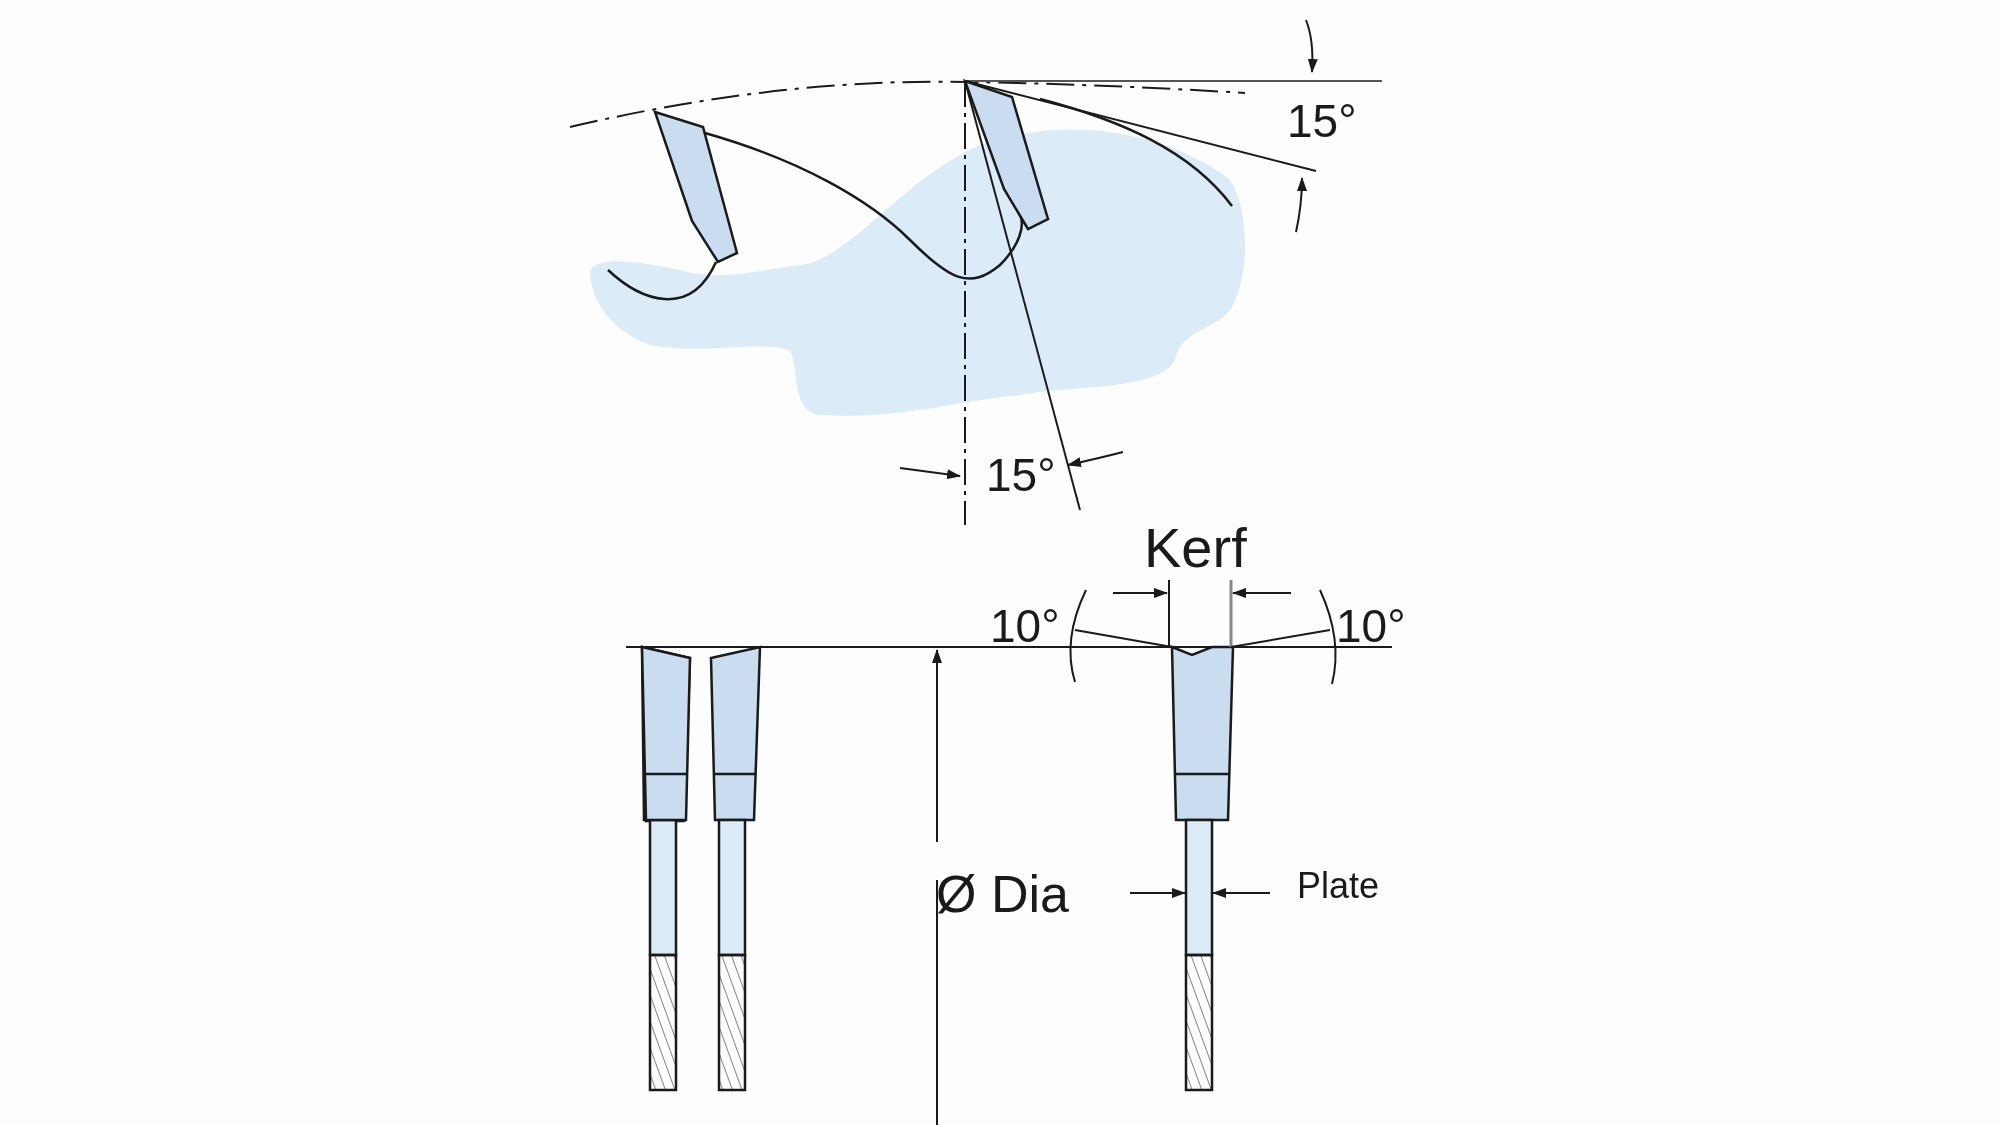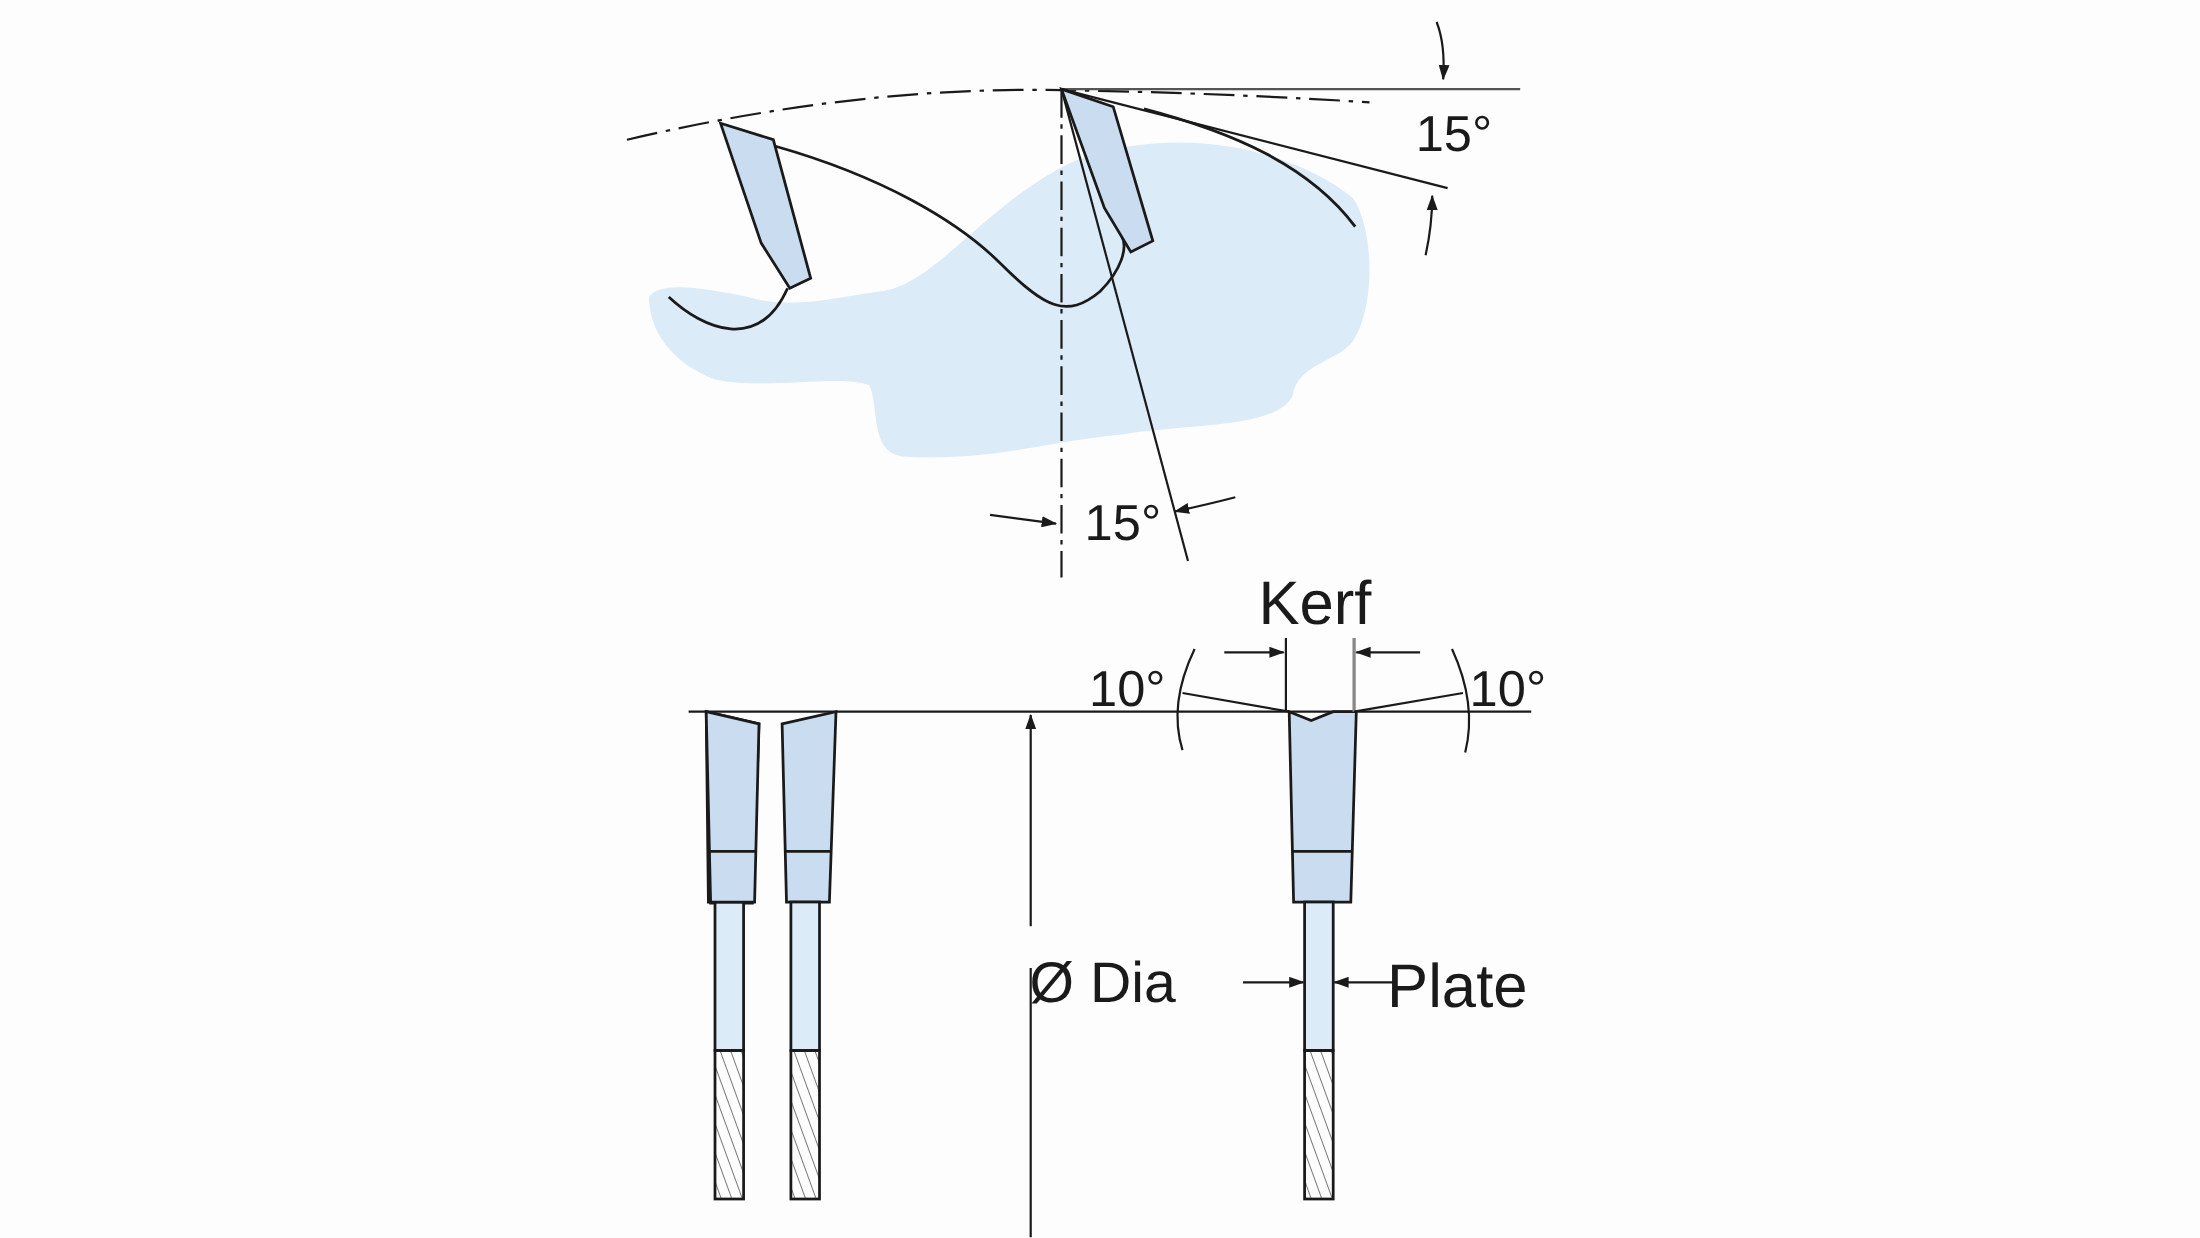--- a/index.html
+++ b/index.html
@@ -93,14 +93,14 @@
     <line x1="1270" y1="893" x2="1213" y2="893" stroke="#1a1a1a" stroke-width="2" marker-end="url(#arr)"></line>
   </svg>
 
   
   <div class="lbl" style="left:1287px; top:98px; font-size:46px;">15°</div>
   <div class="lbl" style="left:986px; top:452px; font-size:46px;">15°</div>
   <div class="lbl" style="left:1144px; top:520px; font-size:56px;">Kerf</div>
   <div class="lbl" style="left:990px; top:603px; font-size:46px;">10°</div>
   <div class="lbl" style="left:1336px; top:603px; font-size:46px;">10°</div>
   <div class="lbl" style="left:936px; top:868px; font-size:52px;">Ø Dia</div>
-  <div class="lbl" style="left:1261px; top:868px; font-size:56px;">Plate</div>
+  <div class="lbl" style="left:1297px; top:868px; font-size:36px;">Plate</div>
 </div>
 
 </body></html>

